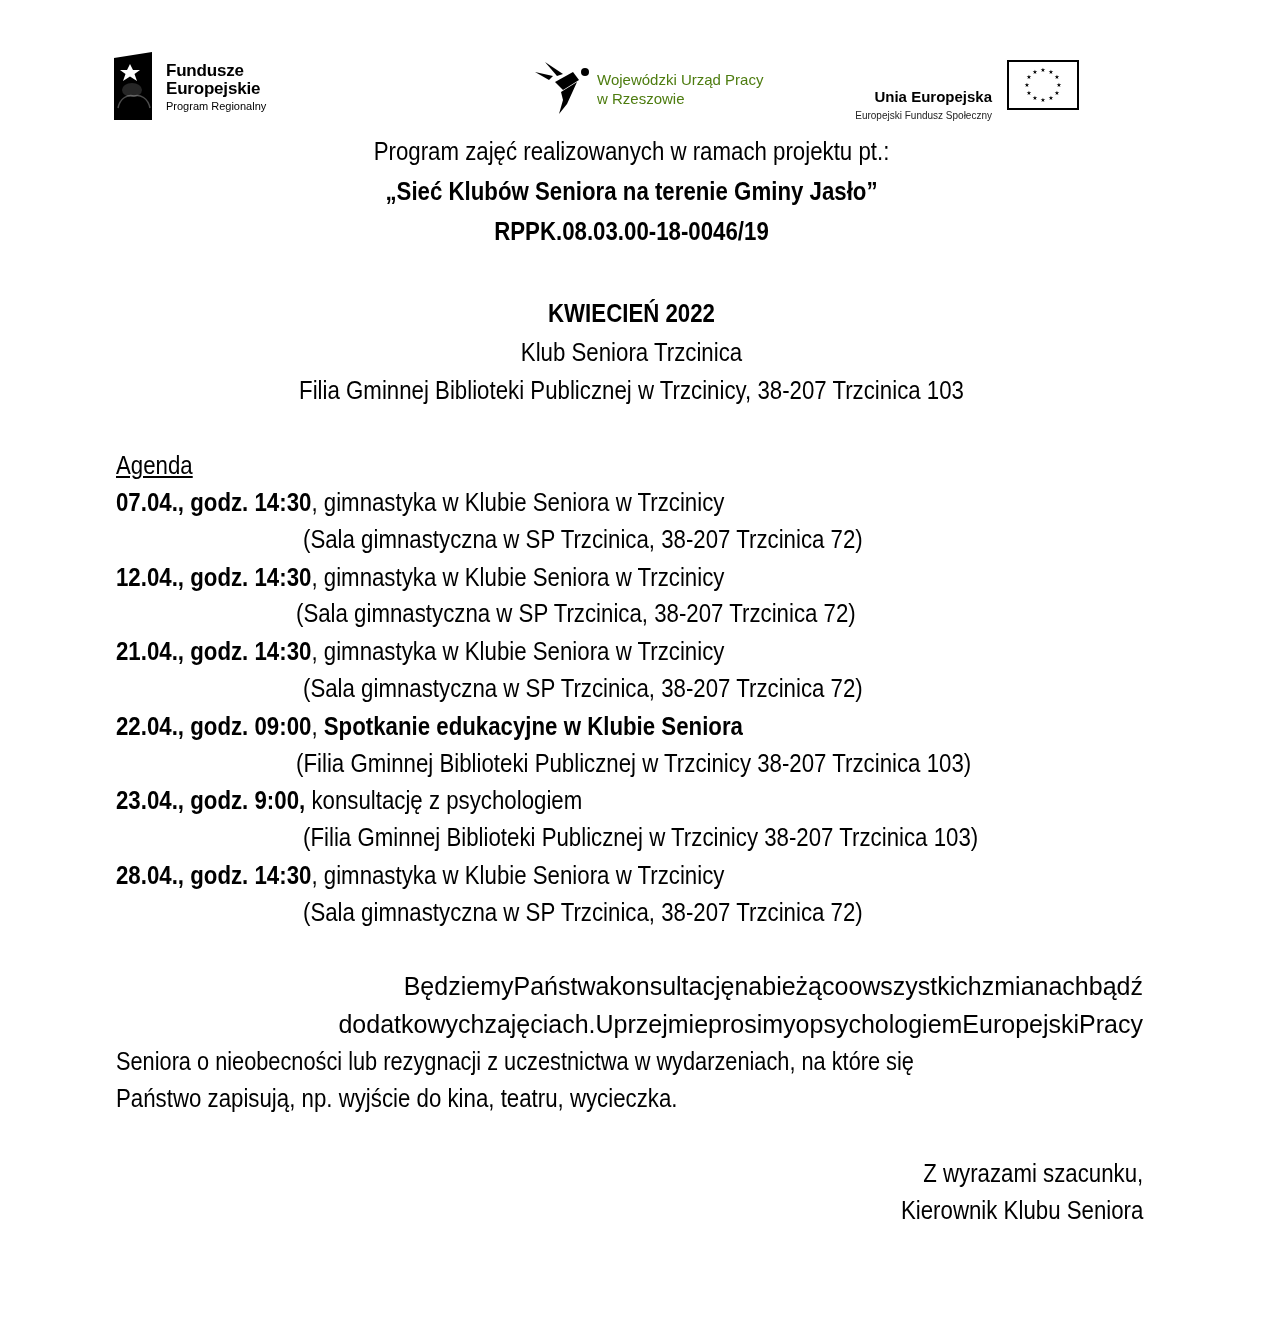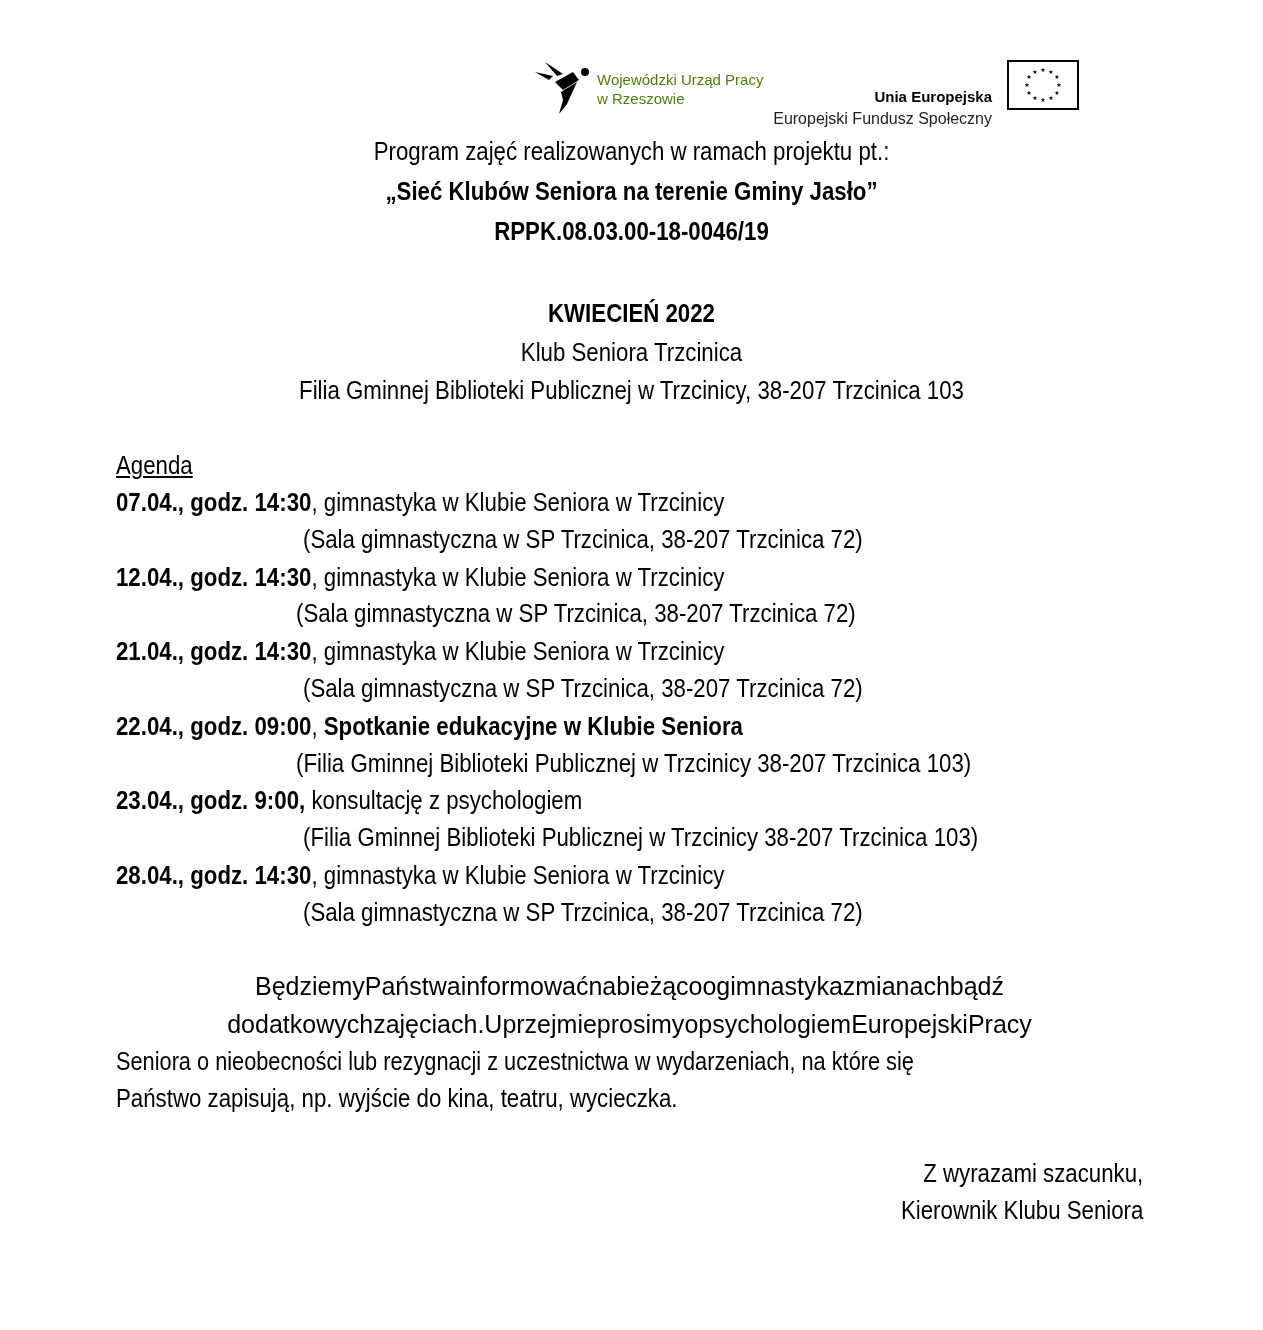--- a/index.html
+++ b/index.html
@@ -34,21 +34,21 @@
     .pk-text { position: absolute; left: 0; top: 37px; font-size: 15px; letter-spacing: 3.2px; white-space: nowrap; }
 
     .wup-logo { left: 533px; top: 60px; width: 250px; height: 55px; }
     .wup-logo svg { position: absolute; left: 0; top: 0; }
     .wup-text { position: absolute; left: 64px; top: 10px; font-size: 15px; line-height: 19px; color: #4d7c0f; white-space: nowrap; }
     .wup-text span { display: block; }
 
     .ue-logo { left: 830px; top: 60px; width: 260px; height: 55px; }
     .ue-text { position: absolute; right: 98px; top: 28px; text-align: right; white-space: nowrap; }
     .ue-t1 { font-size: 15px; font-weight: bold; display: block; }
-    .ue-t2 { font-size: 16px; display: block; margin-top: 5px; color: #222; }
+    .ue-t2 { font-size: 10px; display: block; margin-top: 5px; color: #222; }
     .ue-flag { position: absolute; left: 177px; top: 0; width: 72px; height: 50px; border: 2px solid #000; box-sizing: border-box; }
     .ue-flag svg { position: absolute; left: 0; top: 0; }
 
     .line {
       position: absolute;
       white-space: nowrap;
       font-size: 25px;
       line-height: 30px;
       transform-origin: left top;
     }
@@ -71,39 +71,52 @@
     }
     .para-line {
       position: absolute;
       left: 0;
       white-space: nowrap;
       font-size: 25px;
       line-height: 30px;
     }
     .justify {
       display: flex;
-      justify-content: center;
+      justify-content: flex-end;
       width: 1027px;
     }
     .justify span { display: inline-block; }
     .sig {
       position: absolute;
       right: 120px;
       text-align: right;
       white-space: nowrap;
       font-size: 25px;
       line-height: 30px;
       transform-origin: right top;
       transform: scaleX(0.89);
     }
   </style>
 </head>
 <body>
 
 <div class="logos">
+  <div class="logo fe-logo">
+    <svg width="42" height="72" viewBox="0 0 42 72">
+      <path d="M2 8 L40 2 L40 70 L2 70 Z" fill="#000"></path>
+      <path d="M18 14 L21 20 L28 20 L22.5 24 L25 31 L18 26.5 L11 31 L13.5 24 L8 20 L15 20 Z" fill="#fff"></path>
+      <ellipse cx="20" cy="40" rx="10" ry="7" fill="#fff" opacity="0.15"></ellipse>
+      <path d="M6 58 C8 48, 16 44, 22 46 C28 44, 36 48, 38 58" fill="none" stroke="#fff" stroke-width="1.5" opacity="0.3"></path>
+    </svg>
+    <div class="fe-text">
+      <span class="fe-t1">Fundusze</span>
+      <span class="fe-t2">Europejskie</span>
+      <span class="fe-t3">Program Regionalny</span>
+    </div>
+  </div>
 
 
   <div class="logo wup-logo">
     <svg width="60" height="55" viewBox="0 0 60 55">
       <path d="M2 12 L20 16 L16 20 Z" fill="#000"></path>
       <path d="M12 2 L30 14 L24 16 Z" fill="#000"></path>
       <circle cx="52" cy="12" r="4" fill="#000"></circle>
       <path d="M22 22 L40 12 L46 20 L30 30 Z" fill="#000"></path>
       <path d="M28 32 L44 22 L34 44 L26 54 L30 40 Z" fill="#000"></path>
     </svg>
@@ -190,25 +203,25 @@
       <span class="b">28.04., godz. 14:30</span><span style="white-space:pre">, </span><span>gimnastyka w Klubie Seniora w Trzcinicy</span>
     </div>
     <div class="line cond" style="left:303px; top:897px;">(Sala gimnastyczna w SP Trzcinica, 38-207 Trzcinica 72)</div>
   </div>
 </div>
 
 <div class="paragraph">
   <div class="para-line justify" style="top:0px;">
     <span>Będziemy</span>
     <span>Państwa</span>
-    <span>informować</span>
+    <span>konsultację</span>
     <span>na</span>
     <span>bieżąco</span>
     <span>o</span>
-    <span>gimnastyka</span>
+    <span>wszystkich</span>
     <span>zmianach</span>
     <span>bądź</span>
   </div>
   <div class="para-line justify" style="top:38px;">
     <span>dodatkowych</span>
     <span>zajęciach.</span>
     <span>Uprzejmie</span>
     <span>prosimy</span>
     <span>o</span>
     <span>psychologiem</span>

